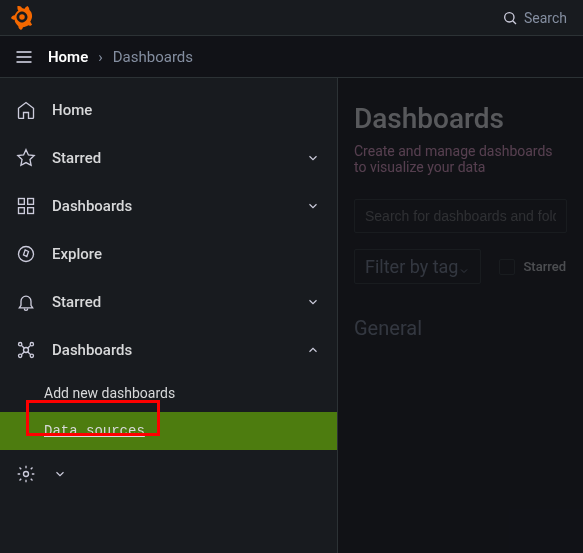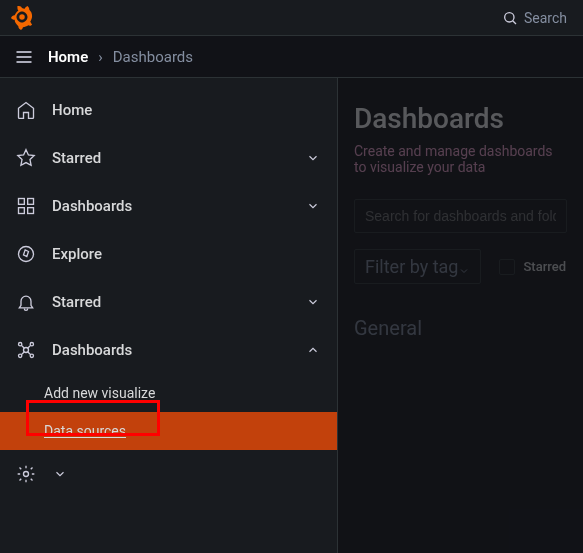--- a/index.html
+++ b/index.html
@@ -114,21 +114,22 @@
 .sub-item {
   display: flex;
   align-items: center;
   height: 38px;
   padding-left: 44px;
   cursor: pointer;
   color: #d8d9da;
   font-size: 14px;
 }
 .sub-item.active {
-  background: #c2410c;
+  background: #4d7c0f;
+  font-family: Liberation Mono, monospace;
 }
 .sub-item.active span {
   text-decoration: underline;
 }
 .highlight-box {
   position: absolute;
   border: 3px solid #ff0000;
   pointer-events: none;
 }
 .content {
@@ -323,21 +324,21 @@
       </span>
       <span class="nav-label">Dashboards</span>
       <span class="nav-chevron">
         <svg width="14" height="14" viewBox="0 0 24 24">
             <path d="M6 15l6-6 6 6" stroke="#ccccdc" stroke-width="2" fill="none"></path>
           </svg>
       </span>
     </div>
 
     <div class="sub-item">
-      <span>Add new visualize</span>
+      <span>Add new dashboards</span>
     </div>
     <div class="sub-item active" style="position:relative;">
       <span>Data sources</span>
     </div>
 
     <div class="nav-item">
       <span class="nav-icon">
         <svg width="20" height="20" viewBox="0 0 24 24">
             <circle cx="12" cy="12" r="3" stroke="#ccccdc" stroke-width="1.6" fill="none"></circle>
             <path d="M12 2v3M12 19v3M4.2 4.2l2.1 2.1M17.7 17.7l2.1 2.1M2 12h3M19 12h3M4.2 19.8l2.1-2.1M17.7 6.3l2.1-2.1" stroke="#ccccdc" stroke-width="1.6"></path>

